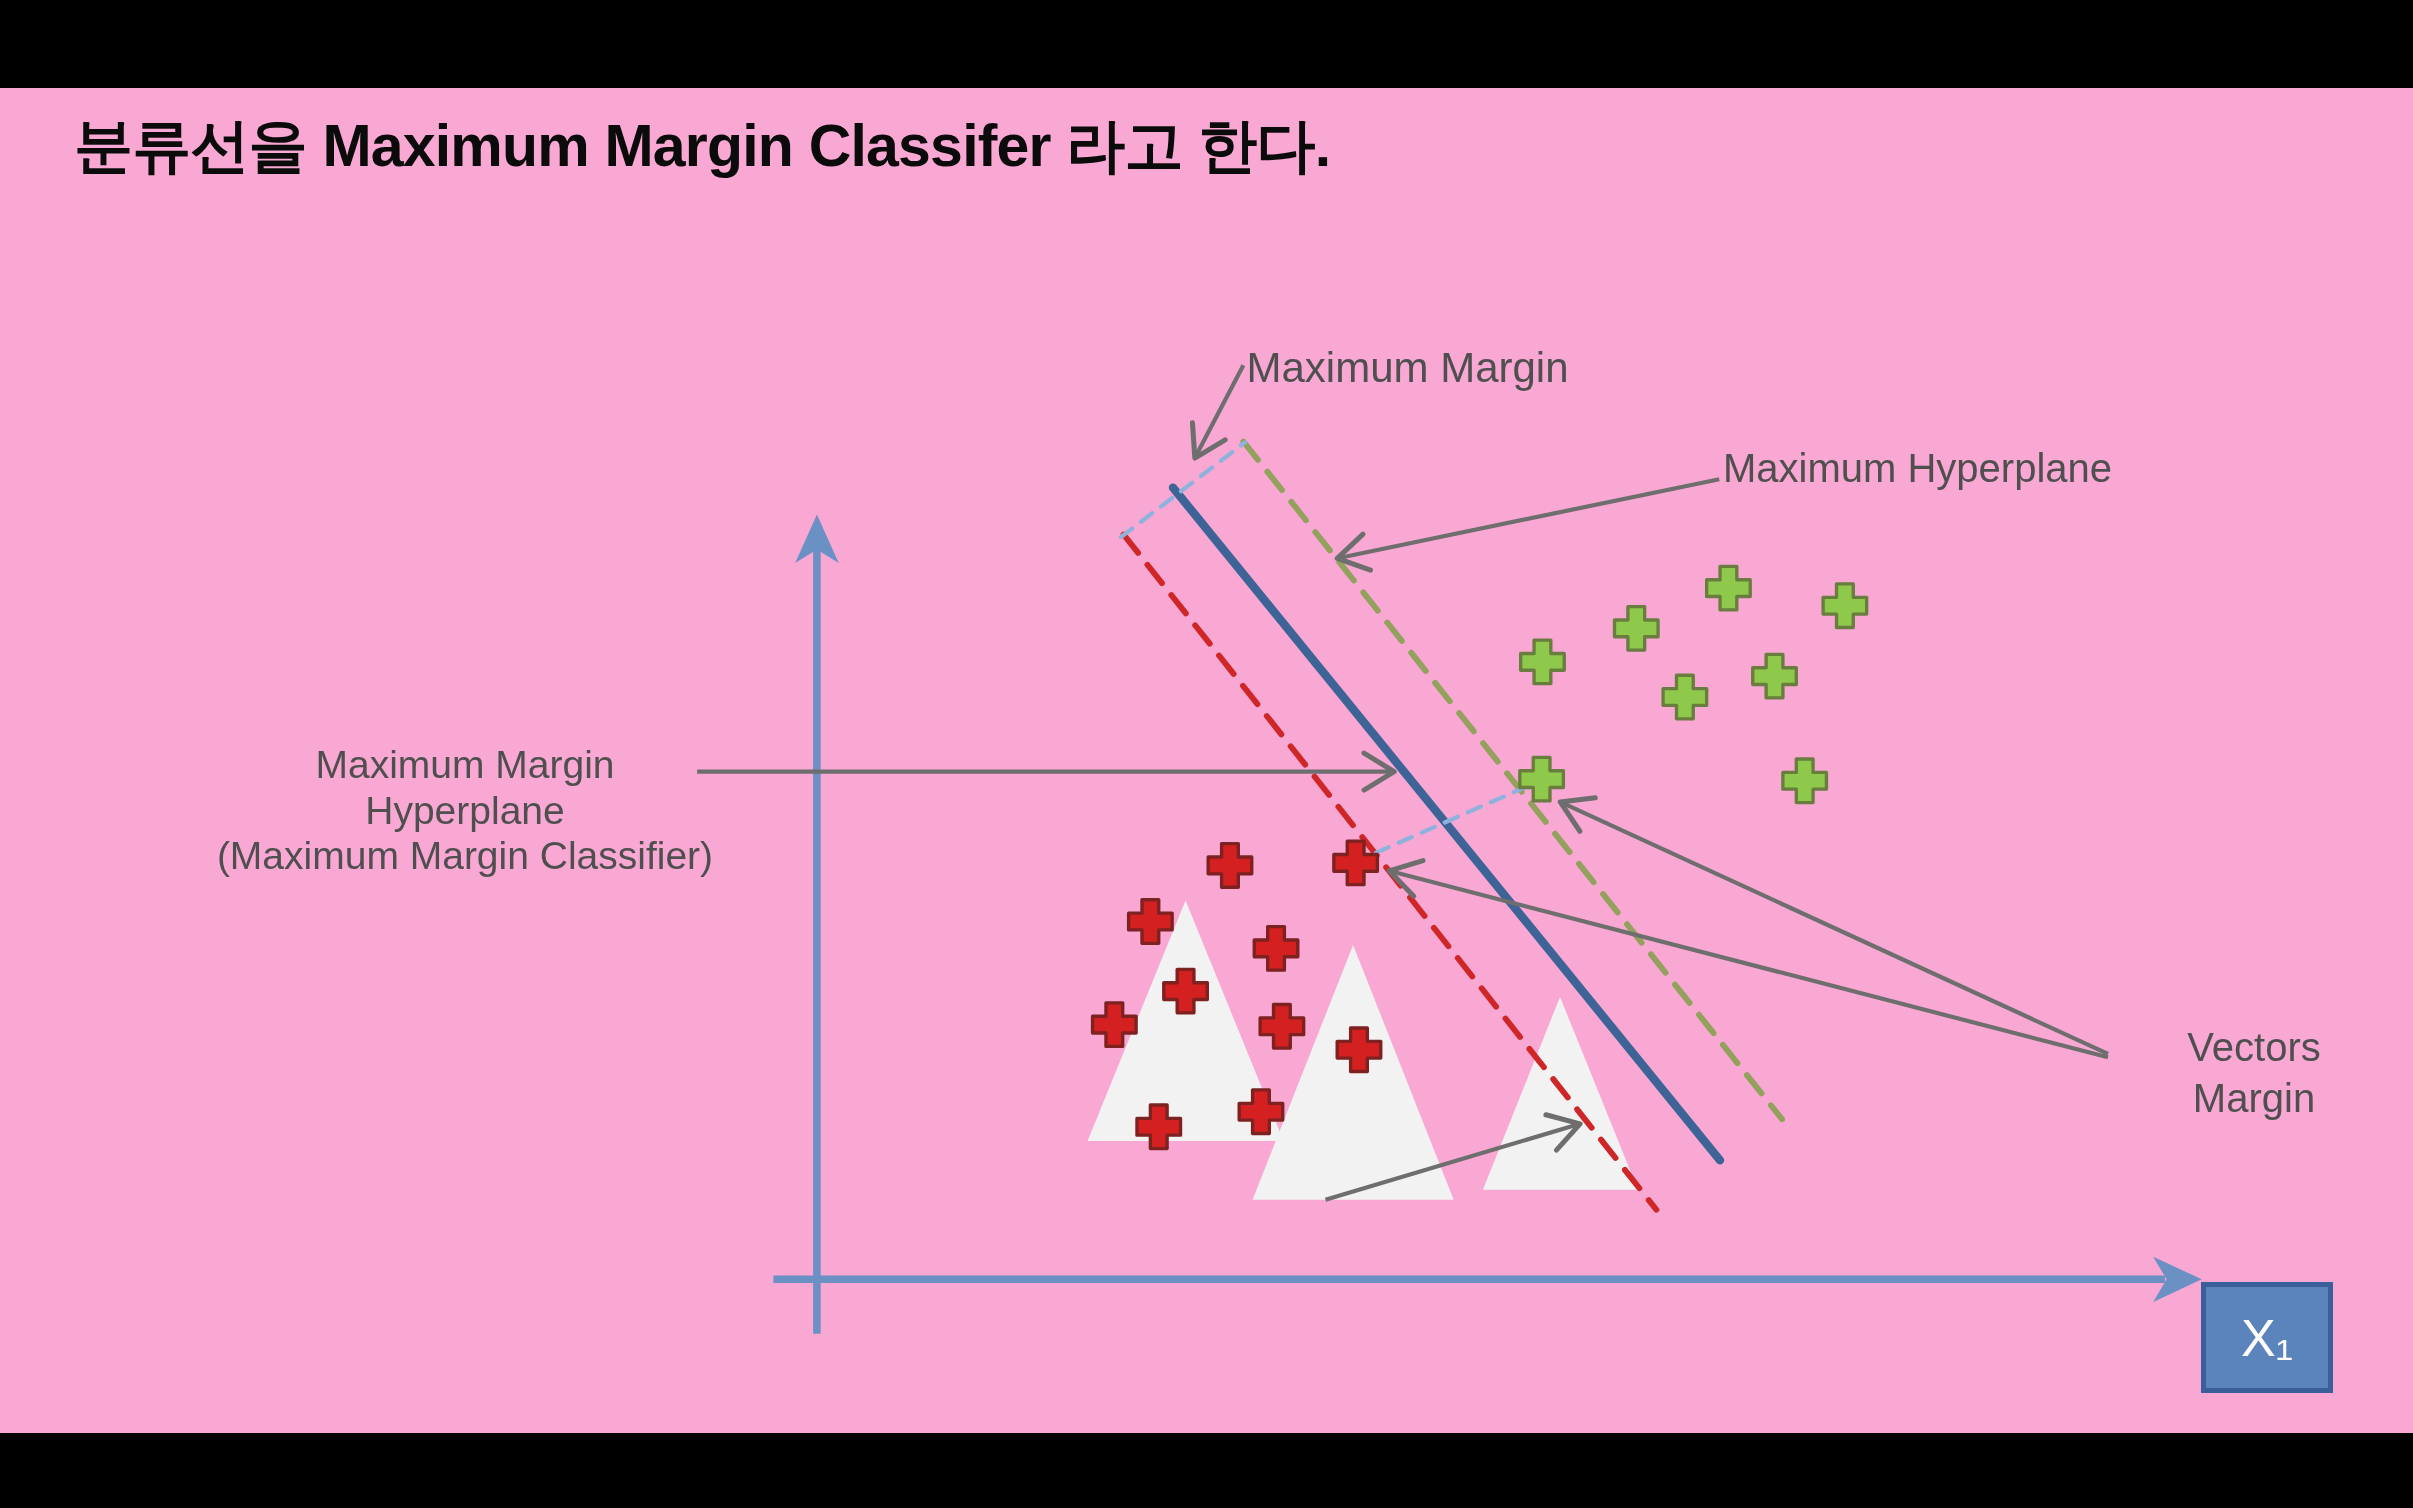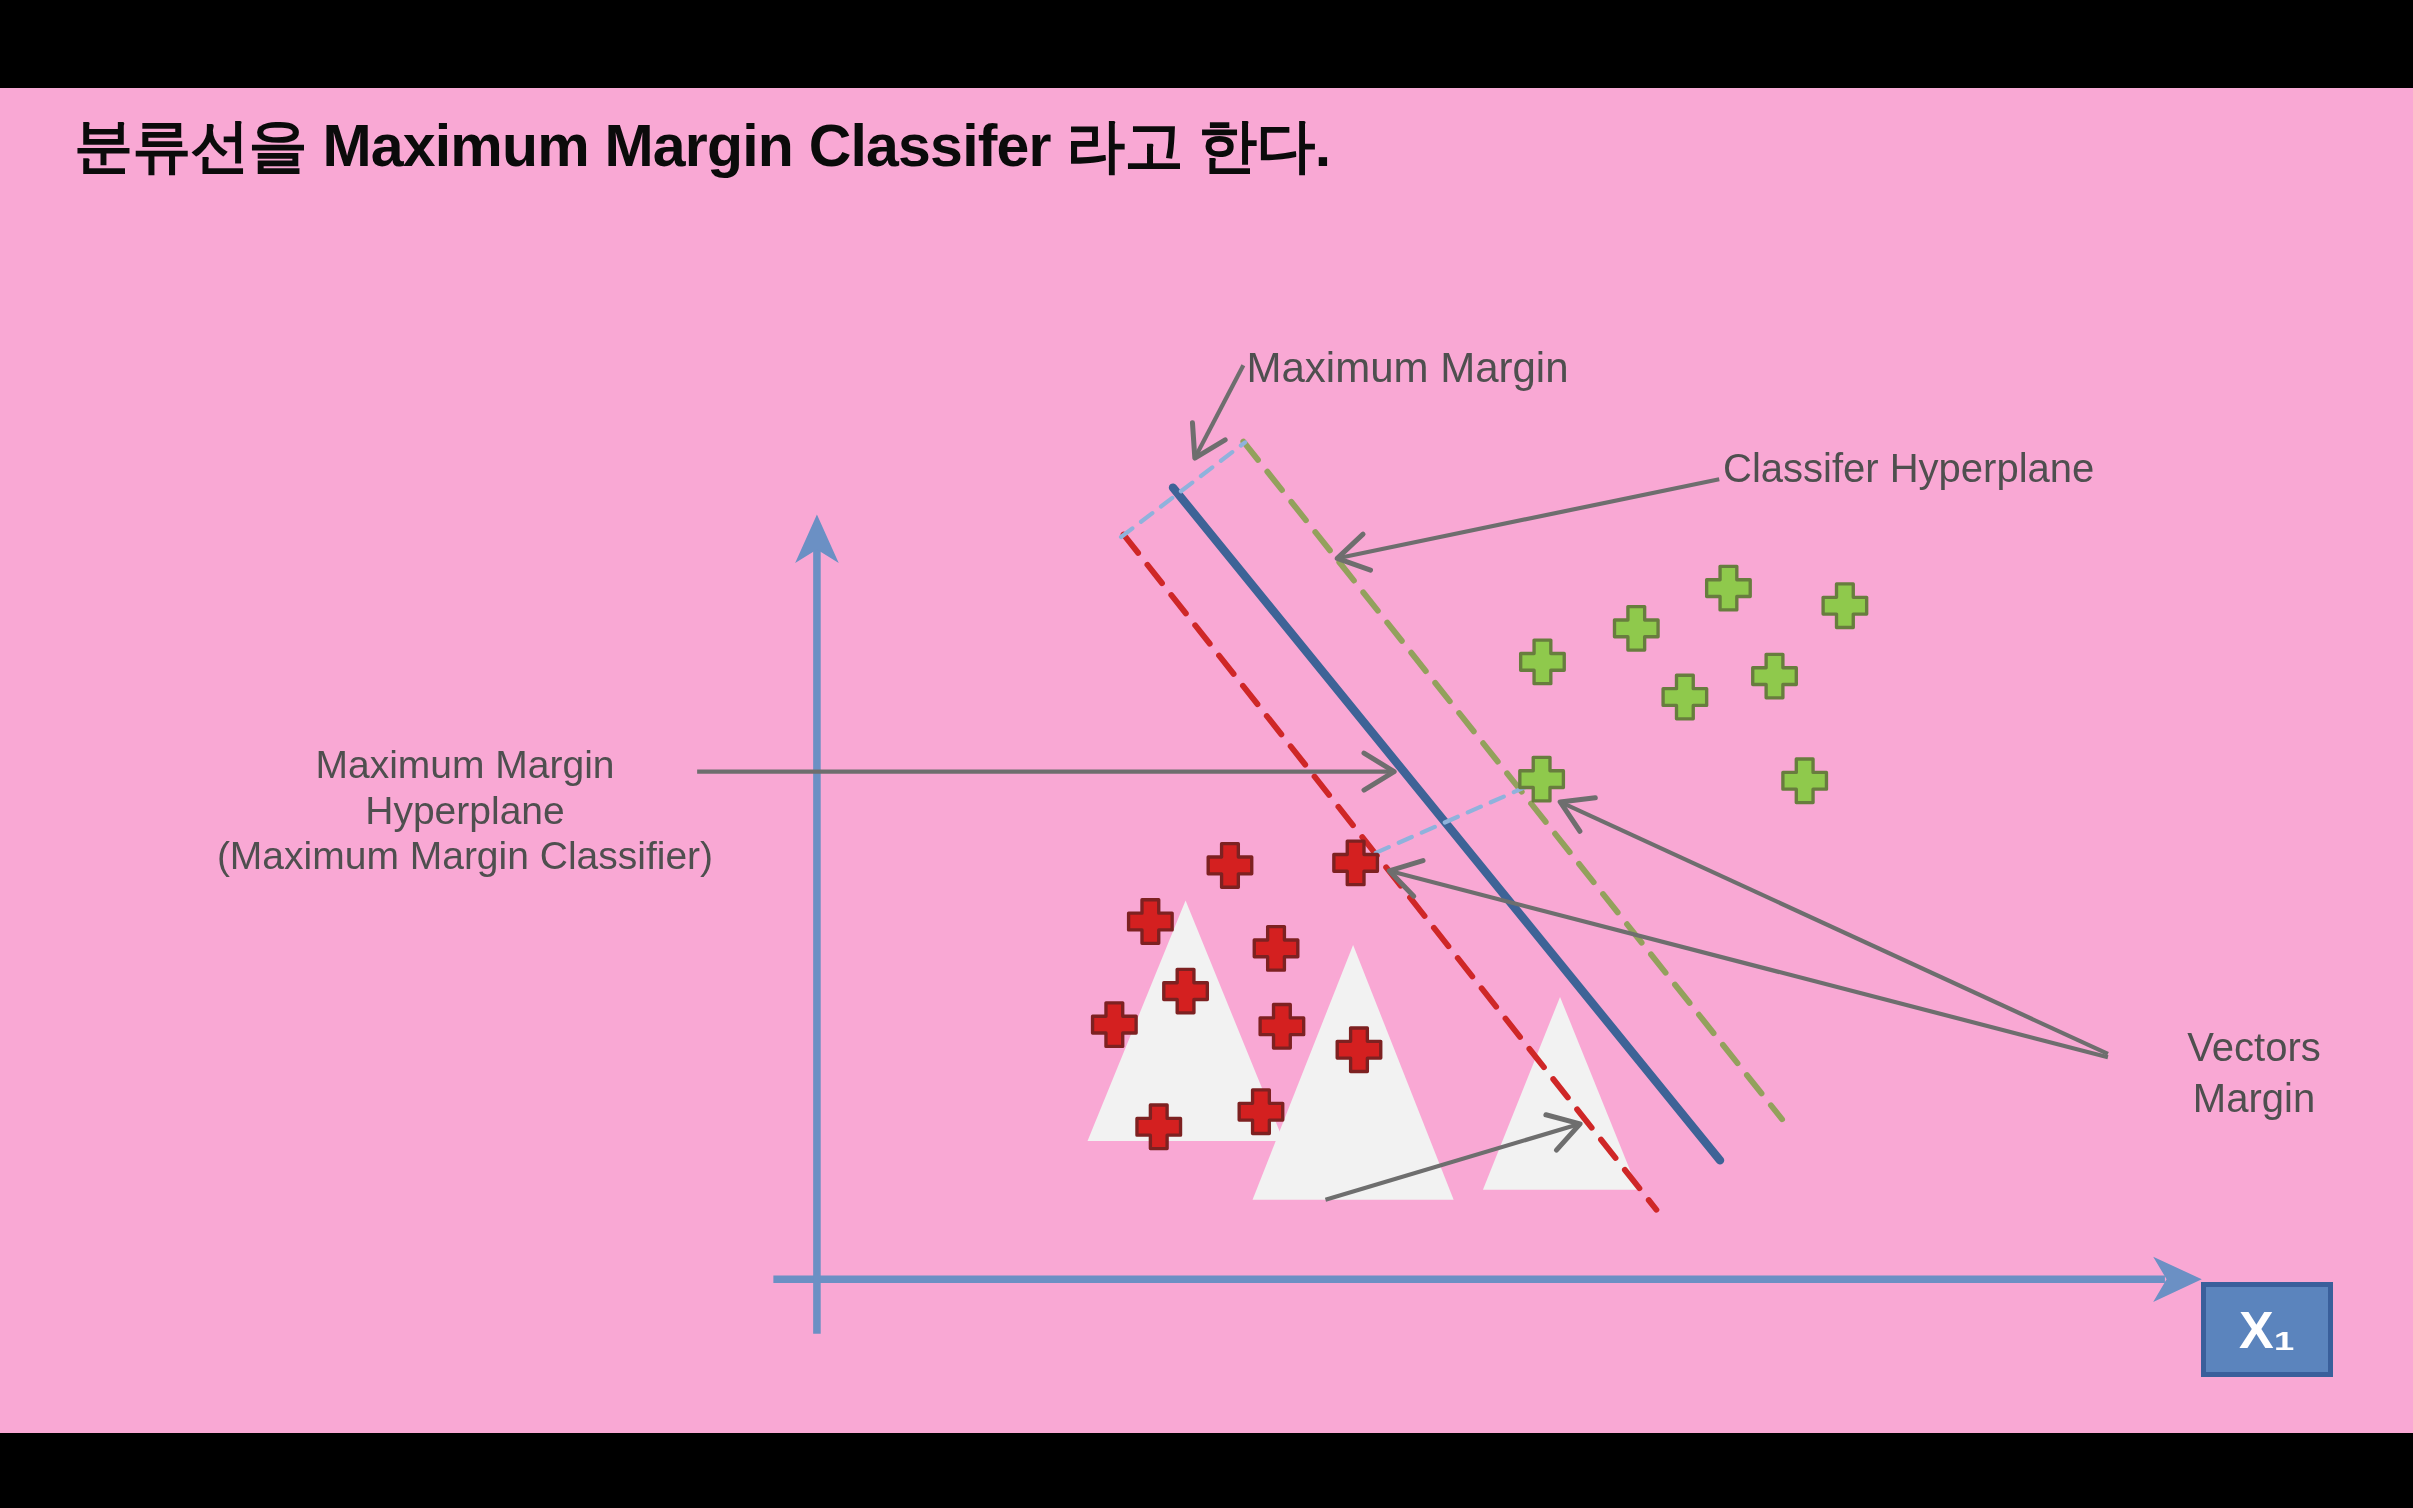--- a/index.html
+++ b/index.html
@@ -23,21 +23,21 @@
   .lbl-positive{left:1723px;top:434px;}
   .lbl-mmh{left:176px;top:731px;width:578px;text-align:center;font-size:39px;}
   .lbl-negative{left:918px;top:1188px;}
   .lbl-sv{left:2141px;top:1011px;width:226px;text-align:center;line-height:1.28;}
   .axis-box{
     position:absolute;box-sizing:border-box;background:#5b84bd;border:5.9px solid #3a5f9b;
     color:#ffffff;display:flex;align-items:center;justify-content:center;
     font-size:52px;font-weight:400;
   }
   .box-x2{left:683px;top:396px;width:132px;height:124px;}
-  .box-x1{left:2201px;top:1282px;width:132px;height:95px;font-weight:bold;}
+  .box-x1{left:2201px;top:1282px;width:132px;height:111px;}
 </style>
 </head>
 <body>
 
 <div class="screen">
 
   <div class="bar top"></div>
 
   <div class="title">분류선을 Maximum Margin Classifer 라고 한다.</div>
 
@@ -83,21 +83,21 @@
       <path d="M1612 1227h20v16h16v20h-16v16h-20v-16h-16v-20h16z" fill="#d42020" stroke="#7d2121" stroke-width="4" stroke-linejoin="round"></path>
       <path d="M1495 1301h20v16h16v20h-16v16h-20v-16h-16v-20h16z" fill="#d42020" stroke="#7d2121" stroke-width="4" stroke-linejoin="round"></path>
       <path d="M1373 1319h20v16h16v20h-16v16h-20v-16h-16v-20h16z" fill="#d42020" stroke="#7d2121" stroke-width="4" stroke-linejoin="round"></path>
     </svg>
 
   <div class="fig-label lbl-max-margin">
     <span>Maximum Margin</span>
   </div>
 
   <div class="fig-label lbl-positive">
-    <span>Classifer Hyperplane</span>
+    <span>Maximum Hyperplane</span>
   </div>
 
   <div class="fig-label lbl-mmh">
     <span>Maximum Margin</span>
     <span>Hyperplane</span>
     <span>(Maximum Margin Classifier)</span>
   </div>
 
 
   <div class="fig-label lbl-sv">

